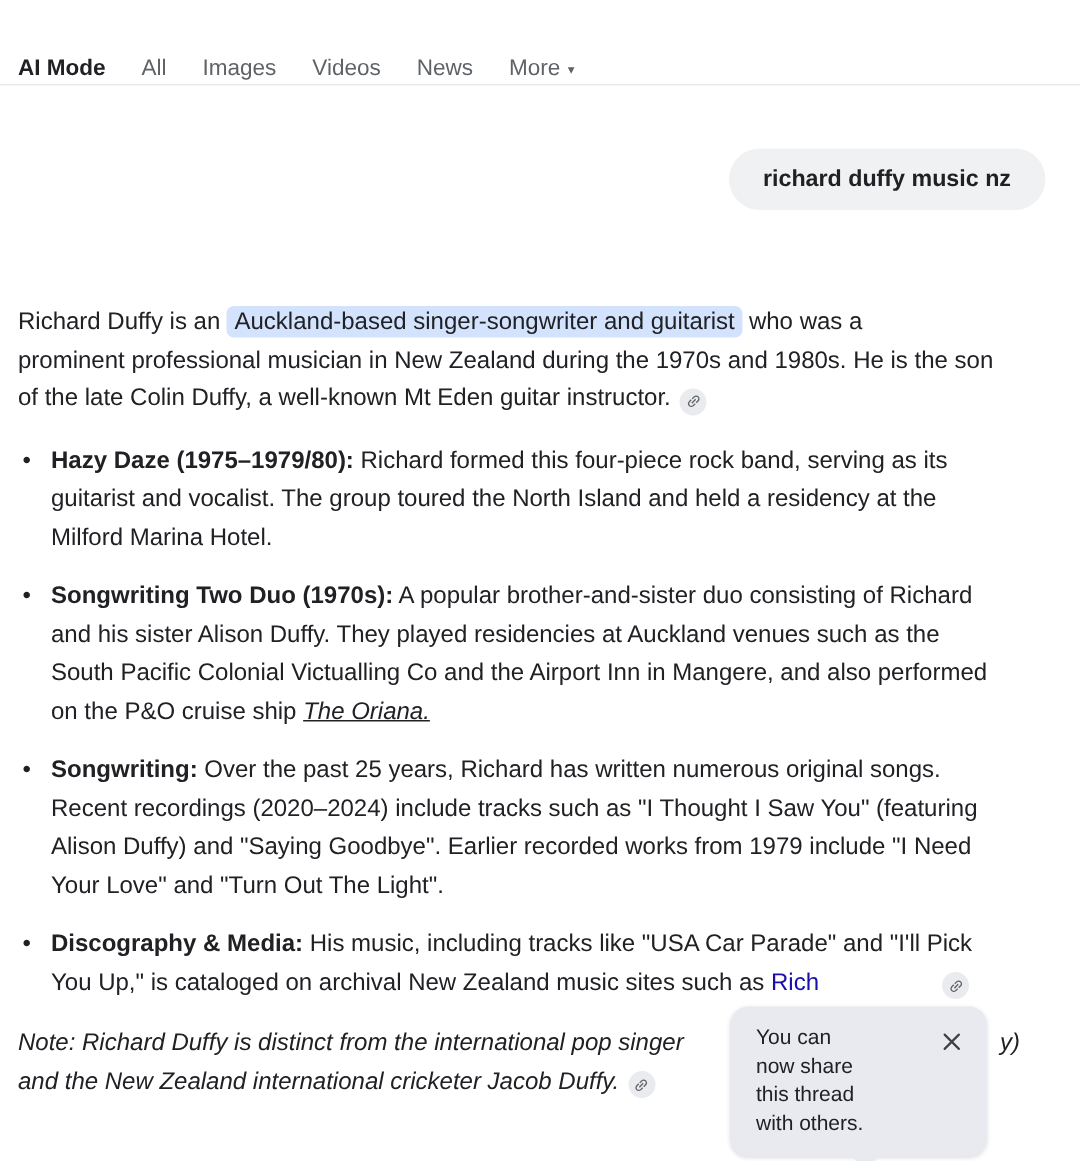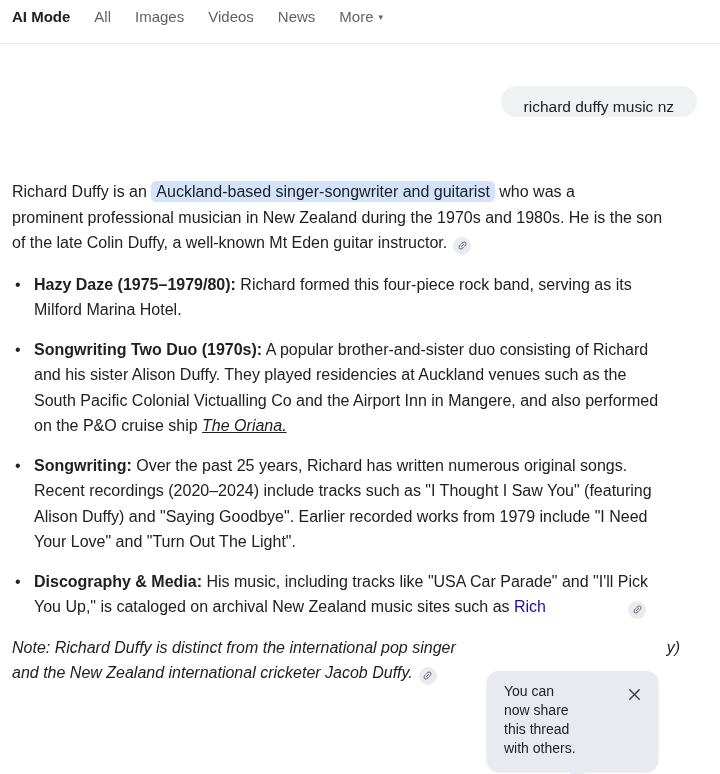--- a/index.html
+++ b/index.html
@@ -8,34 +8,34 @@
     --tooltip-bg:#e9eaf0; --page-bg:#ffffff;
   }
   *{margin:0;padding:0;box-sizing:border-box;}
   html,body{background:#fff;}
   .page{
     position:relative; width:720px; height:774px; background:var(--page-bg);
     overflow:hidden; font-family:"Liberation Sans", sans-serif; color:var(--text);
   }
   
   .nav{
-    display:flex; align-items:flex-start; gap:24px; height:44px;
+    display:flex; align-items:flex-end; gap:24px; height:57px;
     padding:7px 0 0 12px; border-bottom:1px solid var(--divider);
   }
   .nav-item{
     font-size:15px; color:var(--muted); cursor:pointer; white-space:nowrap;
     display:inline-flex; align-items:center; gap:5px; line-height:20px;
   }
   .nav-item.active{ color:var(--text); font-weight:bold; }
   .chevron{ font-size:9px; color:var(--muted); line-height:20px; }
   
   .pill-row{ display:flex; justify-content:flex-end; margin:42px 23px 0 0; }
   .pill{
-    background:var(--pill-bg); border-radius:21px; height:31px; line-height:41px;
-    padding:0 23px; font-size:15.5px; color:var(--text); white-space:nowrap;
+    background:var(--pill-bg); border-radius:21px; height:41px; line-height:41px;
+    padding:0 23px; font-size:15.5px; color:var(--text); white-space:nowrap;font-weight:bold;
   }
   
   .content{ padding:0 12px; }
   .line{ line-height:25.5px; font-size:16px; white-space:pre; }
   .intro{ margin-top:62px; }
   .highlight{
     background:var(--highlight-bg); border-radius:5px; padding:2px 5px; cursor:pointer;
   }
   .career{ margin-top:16px; }
   ul.points{ margin:16px 0 0 0; padding:0; list-style:none; }
@@ -104,20 +104,21 @@
       <div class="line"><span>of the late Colin Duffy, a well-known Mt Eden guitar instructor.</span><span class="cite"><svg viewBox="0 0 24 24" width="11" height="11">
               <path fill="#5f6368" d="M3.9 12c0-1.71 1.39-3.1 3.1-3.1h4V7H7c-2.76 0-5 2.24-5 5s2.24 5 5 5h4v-1.9H7c-1.71 0-3.1-1.39-3.1-3.1zM8 13h8v-2H8v2zm9-6h-4v1.9h4c1.71 0 3.1 1.39 3.1 3.1s-1.39 3.1-3.1 3.1h-4V17h4c2.76 0 5-2.24 5-5s-2.24-5-5-5z"></path>
             </svg></span></div>
     </div>
 
 
     <ul class="points">
 
       <li>
         <div class="line"><span class="b">Hazy Daze (1975–1979/80):</span><span> Richard formed this four-piece rock band, serving as its</span></div>
+        <div class="line">guitarist and vocalist. The group toured the North Island and held a residency at the</div>
         <div class="line">Milford Marina Hotel.</div>
       </li>
 
       <li>
         <div class="line"><span class="b">Songwriting Two Duo (1970s):</span><span> A popular brother-and-sister duo consisting of Richard</span></div>
         <div class="line">and his sister Alison Duffy. They played residencies at Auckland venues such as the</div>
         <div class="line">South Pacific Colonial Victualling Co and the Airport Inn in Mangere, and also performed</div>
         <div class="line"><span>on the P&amp;O cruise ship </span><span class="it">The Oriana.</span></div>
       </li>
 

